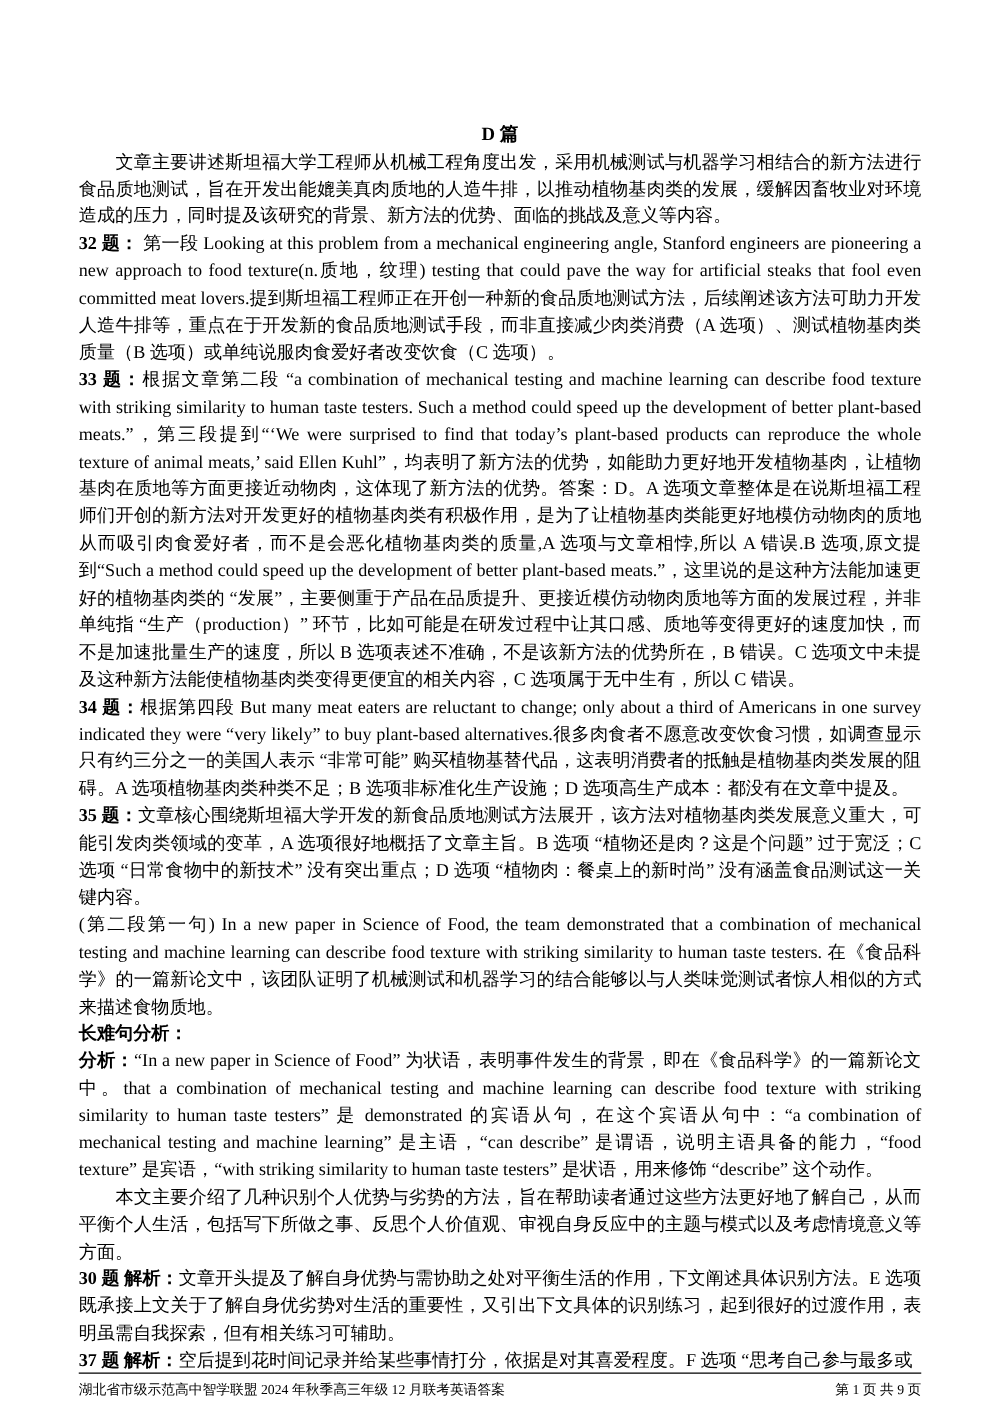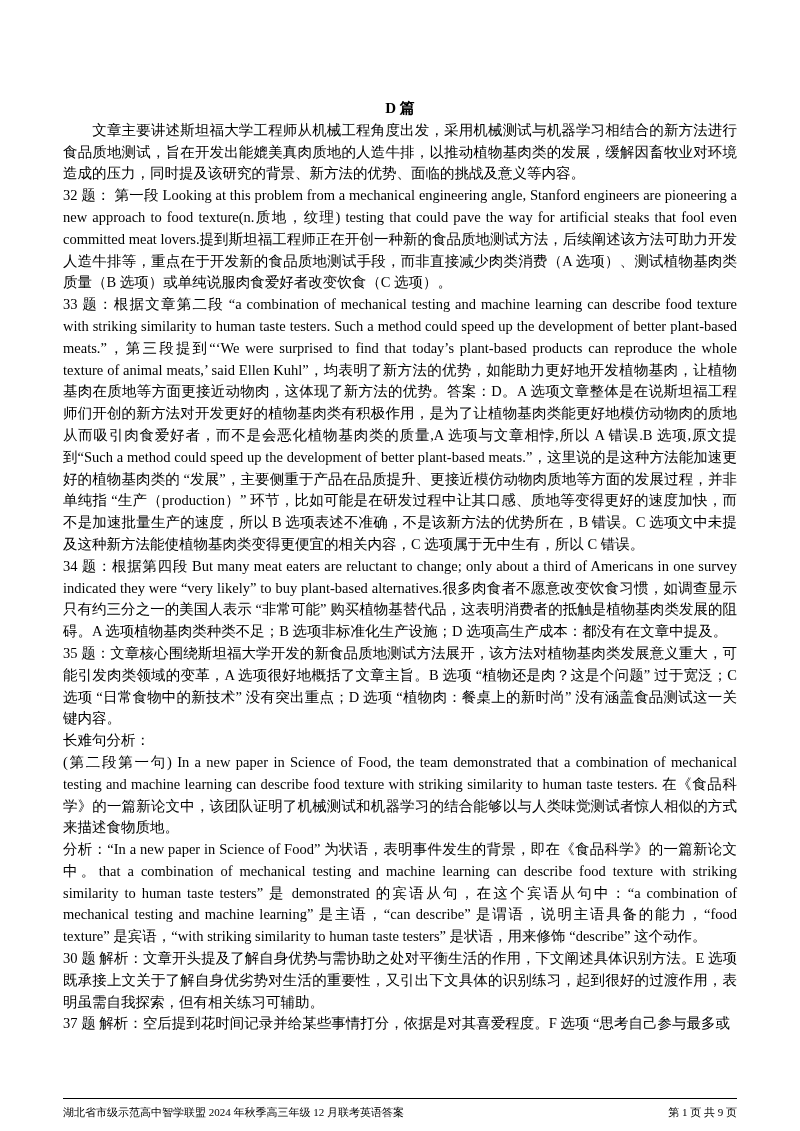--- a/index.html
+++ b/index.html
@@ -16,21 +16,21 @@
     position: absolute;
     left: 63px;
     top: 86px;
     width: 674px;
     font-size: 14.5px;
     line-height: 21.8px;
     text-align: justify;
   }
   .sec-heading { font-size: 15px; font-weight: 700; text-align: center; }
   .para { text-align: justify; }
-  .pfx { font-weight: 400; }
+  .pfx { font-weight: 700; }
   .footer {
     position: absolute;
     left: 63px;
     top: 1086px;
     width: 674px;
     border-top: 1.5px solid #000;
     padding-top: 6px;
     display: flex;
     justify-content: space-between;
     font-size: 11px;
@@ -48,27 +48,28 @@
     <p class="para">　　文章主要讲述斯坦福大学工程师从机械工程角度出发，采用机械测试与机器学习相结合的新方法进行食品质地测试，旨在开发出能媲美真肉质地的人造牛排，以推动植物基肉类的发展，缓解因畜牧业对环境造成的压力，同时提及该研究的背景、新方法的优势、面临的挑战及意义等内容。</p>
 
     <p class="para"><b class="pfx">32 题：</b><span> 第一段 Looking at this problem from a mechanical engineering angle, Stanford engineers are pioneering a new approach to food texture(n.质地，纹理) testing that could pave the way for artificial steaks that fool even committed meat lovers.提到斯坦福工程师正在开创一种新的食品质地测试方法，后续阐述该方法可助力开发人造牛排等，重点在于开发新的食品质地测试手段，而非直接减少肉类消费（A 选项）、测试植物基肉类质量（B 选项）或单纯说服肉食爱好者改变饮食（C 选项）。</span></p>
 
     <p class="para"><b class="pfx">33 题：</b><span>根据文章第二段 “a combination of mechanical testing and machine learning can describe food texture with striking similarity to human taste testers. Such a method could speed up the development of better plant-based meats.”，第三段提到“‘We were surprised to find that today’s plant-based products can reproduce the whole texture of animal meats,’ said Ellen Kuhl”，均表明了新方法的优势，如能助力更好地开发植物基肉，让植物基肉在质地等方面更接近动物肉，这体现了新方法的优势。答案：D。A 选项文章整体是在说斯坦福工程师们开创的新方法对开发更好的植物基肉类有积极作用，是为了让植物基肉类能更好地模仿动物肉的质地从而吸引肉食爱好者，而不是会恶化植物基肉类的质量,A 选项与文章相悖,所以 A 错误.B 选项,原文提到“Such a method could speed up the development of better plant-based meats.”，这里说的是这种方法能加速更好的植物基肉类的 “发展”，主要侧重于产品在品质提升、更接近模仿动物肉质地等方面的发展过程，并非单纯指 “生产（production）” 环节，比如可能是在研发过程中让其口感、质地等变得更好的速度加快，而不是加速批量生产的速度，所以 B 选项表述不准确，不是该新方法的优势所在，B 错误。C 选项文中未提及这种新方法能使植物基肉类变得更便宜的相关内容，C 选项属于无中生有，所以 C 错误。</span></p>
 
     <p class="para"><b class="pfx">34 题：</b><span>根据第四段 But many meat eaters are reluctant to change; only about a third of Americans in one survey indicated they were “very likely” to buy plant-based alternatives.很多肉食者不愿意改变饮食习惯，如调查显示只有约三分之一的美国人表示 “非常可能” 购买植物基替代品，这表明消费者的抵触是植物基肉类发展的阻碍。A 选项植物基肉类种类不足；B 选项非标准化生产设施；D 选项高生产成本：都没有在文章中提及。</span></p>
 
     <p class="para"><b class="pfx">35 题：</b><span>文章核心围绕斯坦福大学开发的新食品质地测试方法展开，该方法对植物基肉类发展意义重大，可能引发肉类领域的变革，A 选项很好地概括了文章主旨。B 选项 “植物还是肉？这是个问题” 过于宽泛；C 选项 “日常食物中的新技术” 没有突出重点；D 选项 “植物肉：餐桌上的新时尚” 没有涵盖食品测试这一关键内容。</span></p>
 
+    <p class="para">(第二段第一句) In a new paper in Science of Food, the team demonstrated that a combination of mechanical testing and machine learning can describe food texture with striking similarity to human taste testers. 在《食品科学》的一篇新论文中，该团队证明了机械测试和机器学习的结合能够以与人类味觉测试者惊人相似的方式来描述食物质地。</p>
+
     <p class="para"><b class="pfx">长难句分析：</b></p>
-
-    <p class="para">(第二段第一句) In a new paper in Science of Food, the team demonstrated that a combination of mechanical testing and machine learning can describe food texture with striking similarity to human taste testers. 在《食品科学》的一篇新论文中，该团队证明了机械测试和机器学习的结合能够以与人类味觉测试者惊人相似的方式来描述食物质地。</p>
 
     <p class="para"><b class="pfx">分析：</b><span>“In a new paper in Science of Food” 为状语，表明事件发生的背景，即在《食品科学》的一篇新论文中。that a combination of mechanical testing and machine learning can describe food texture with striking similarity to human taste testers” 是 demonstrated 的宾语从句，在这个宾语从句中：“a combination of mechanical testing and machine learning” 是主语，“can describe” 是谓语，说明主语具备的能力，“food texture” 是宾语，“with striking similarity to human taste testers” 是状语，用来修饰 “describe” 这个动作。</span></p>
 
 
+    <p class="para">　　本文主要介绍了几种识别个人优势与劣势的方法，旨在帮助读者通过这些方法更好地了解自己，从而平衡个人生活，包括写下所做之事、反思个人价值观、审视自身反应中的主题与模式以及考虑情境意义等方面。</p>
 
     <p class="para"><b class="pfx">30 题 解析：</b><span>文章开头提及了解自身优势与需协助之处对平衡生活的作用，下文阐述具体识别方法。E 选项既承接上文关于了解自身优劣势对生活的重要性，又引出下文具体的识别练习，起到很好的过渡作用，表明虽需自我探索，但有相关练习可辅助。</span></p>
 
     <p class="para"><b class="pfx">37 题 解析：</b><span>空后提到花时间记录并给某些事情打分，依据是对其喜爱程度。F 选项 “思考自己参与最多或</span></p>
 
   </div>
 
   <div class="footer">
     <span>湖北省市级示范高中智学联盟 2024 年秋季高三年级 12 月联考英语答案</span>
     <span>第 1 页 共 9 页</span>

